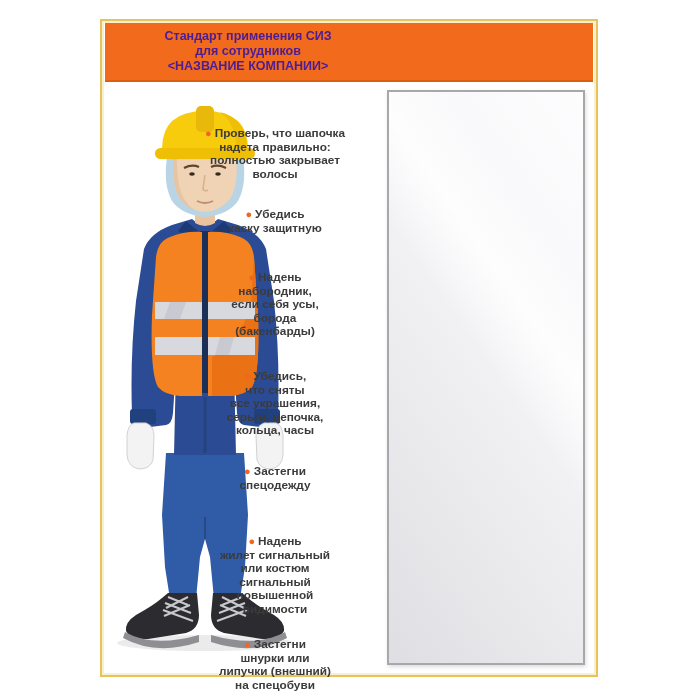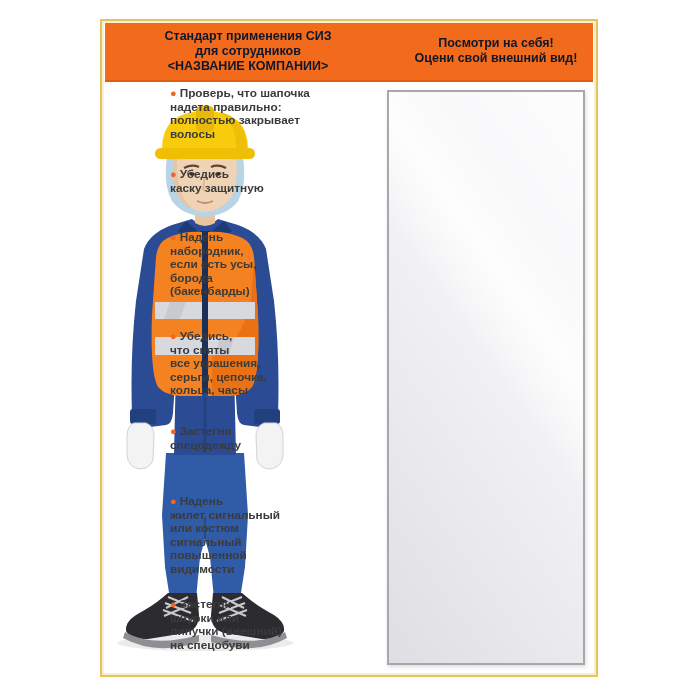--- a/index.html
+++ b/index.html
@@ -3,47 +3,45 @@
 <meta charset="utf-8">
 <style>
   html,body{margin:0;padding:0;background:#ffffff;}
   body{width:700px;height:700px;position:relative;overflow:hidden;
        font-family:"Liberation Sans",sans-serif;}
   .poster{position:absolute;left:100px;top:19px;width:494px;height:654px;
           background:#fff;border:2px solid #E6C35C;
           box-shadow:inset 0 0 0 2px #F8F0CC;}
   .header-bar{position:absolute;left:3px;right:3px;top:2px;height:57px;
           background:#F26A1B;border-bottom:2px solid #DE5E11;}
-  .header-text{position:absolute;color:#0f172a;font-weight:bold;
+  .header-text{position:absolute;color:#4c1d95;font-weight:bold;
           font-size:12.5px;line-height:15px;text-align:center;white-space:pre-line;}
   .header-left{left:8px;width:270px;top:6px;}
   .header-right{right:2px;width:190px;top:13px;}
   .mirror{position:absolute;left:285px;top:69px;width:194px;height:571px;
           border:2px solid #A8A8AC;
           background:linear-gradient(55deg,#dfdfe3 0%,#ededf0 40%,#f8f8fa 72%,#fdfdfe 100%);
           box-shadow:1px 2px 4px rgba(0,0,0,.14);}
   .mirror::after{content:"";position:absolute;inset:0;
           background:linear-gradient(55deg,rgba(255,255,255,0) 52%,rgba(255,255,255,.85) 65%,rgba(255,255,255,0) 78%);}
-  .item{position:absolute;right:216px;width:210px;text-align:left;
+  .item{position:absolute;right:216px;width:210px;text-align:center;
         font-weight:bold;font-size:11.8px;line-height:13.5px;color:#3B3B3B;
-        white-space:pre-line;}
+        white-space:pre-line;margin-top:40px;}
   .bullet{color:#F26522;font-size:11px;margin-right:3px;}
   .figure{position:absolute;left:6px;top:84px;width:200px;height:560px;}
 </style>
 </head>
 <body>
 
 <div class="poster">
 
   <div class="header-bar">
     <div class="header-text header-left">Стандарт применения СИЗ
 для сотрудников
 &lt;НАЗВАНИЕ КОМПАНИИ&gt;</div>
-    <div class="header-text header-right">Посмотри на себя!
-Оцени свой внешний вид!</div>
   </div>
 
   <svg class="figure" viewBox="0 0 200 560">
 
     <ellipse cx="97" cy="538" rx="88" ry="8" fill="#DADADA" opacity="0.55"></ellipse>
 
     <path d="M58,348 L136,348 L140,410 L137,462 L132,494 L106,494 L102,452 L97,434 L92,452 L88,494 L62,494 L57,462 L54,410 Z" fill="#2F5BA7"></path>
     <path d="M97,434 L97,412" stroke="#26498A" stroke-width="2" fill="none"></path>
 
     <path d="M60,488 L89,488 L91,510 Q91,524 78,528 L40,534 Q22,535 18,526 Q17,517 28,510 Q46,500 54,493 Z" fill="#2B2B30"></path>
@@ -98,21 +96,21 @@
   <div class="mirror"></div>
 
   <div class="item" style="top:66px"><span class="bullet">●</span><span>Проверь, что шапочка
 надета правильно:
 полностью закрывает
 волосы</span></div>
   <div class="item" style="top:147px"><span class="bullet">●</span><span>Убедись
 каску защитную</span></div>
   <div class="item" style="top:210px"><span class="bullet">●</span><span>Надень
 набородник,
-если есть усы,
+если себя усы,
 борода
 (бакенбарды)</span></div>
   <div class="item" style="top:309px"><span class="bullet">●</span><span>Убедись,
 что сняты
 все украшения,
 серьги, цепочка,
 кольца, часы</span></div>
   <div class="item" style="top:404px"><span class="bullet">●</span><span>Застегни
 спецодежду</span></div>
   <div class="item" style="top:474px"><span class="bullet">●</span><span>Надень

